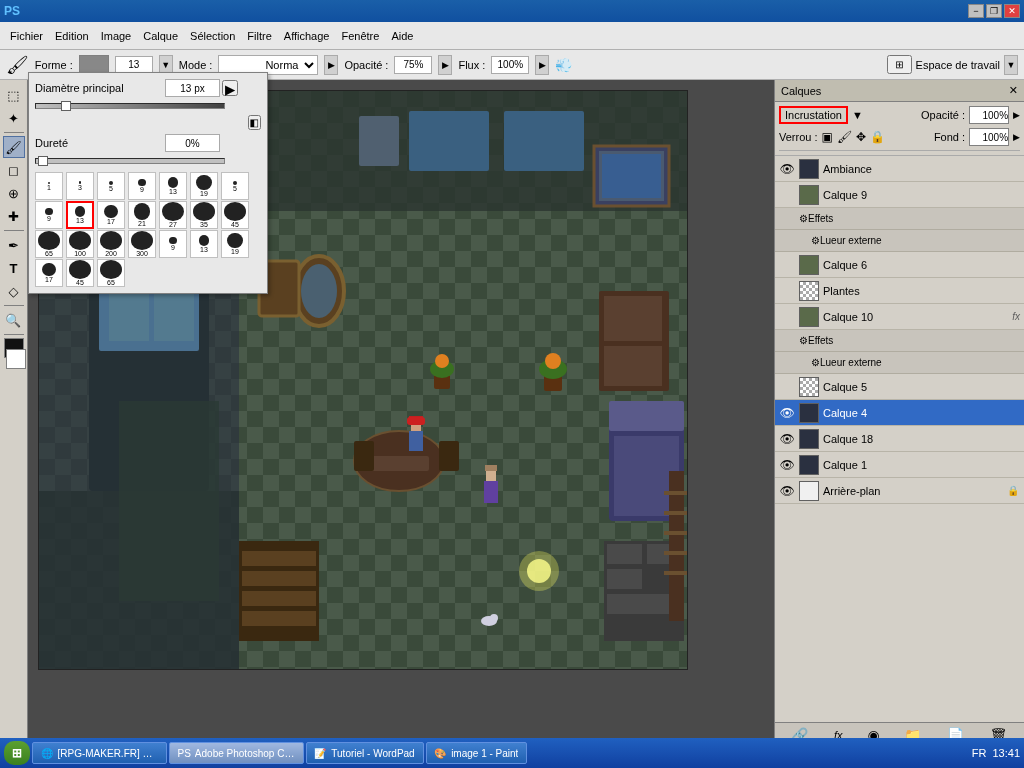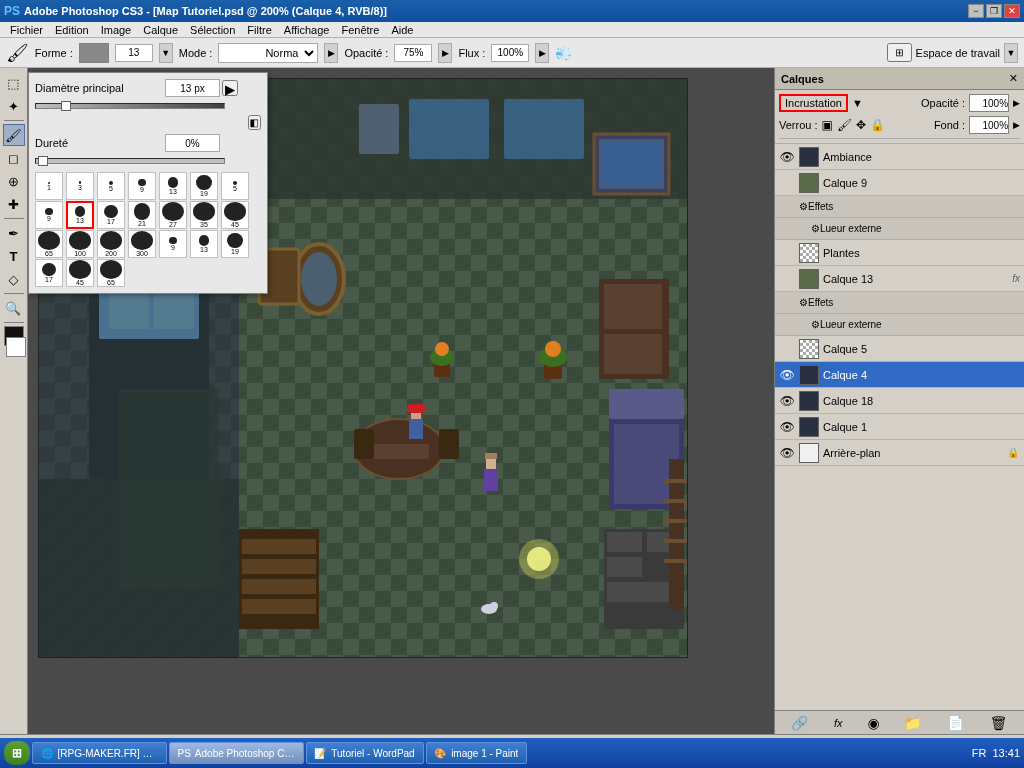--- a/index.html
+++ b/index.html
@@ -22,21 +22,21 @@
     .title-btn {
       width: 16px; height: 14px; background: #c0c0c0; border: 1px solid #888;
       display: flex; align-items: center; justify-content: center; font-size: 9px; cursor: pointer;
       color: #000;
     }
     .title-btn.close { background: #e04040; color: white; }
 
     
     #menu-bar {
       width: 100%;
-      height: 16px;
+      height: 28px;
       background: #e8e8e8;
       display: flex;
       align-items: center;
       padding: 0 4px;
       border-bottom: 1px solid #b0b0b0;
     }
     .menu-item { padding: 2px 6px; font-size: 11px; cursor: pointer; }
 
     
     #options-bar {
@@ -150,21 +150,21 @@
     }
     #layers-header {
       height: 22px;
       background: #c0bdb0;
       border-bottom: 1px solid #808080;
       display: flex;
       align-items: center;
       padding: 0 6px;
       justify-content: space-between;
     }
-    #layers-title { font-size: 11px; font-weight: bold; }
+    #layers-title { font-size: 11px; font-weight: normal; }
     #layers-controls {
       padding: 4px;
       border-bottom: 1px solid #aaa;
     }
     .layer-mode-row {
       display: flex; align-items: center; gap: 4px; margin-bottom: 4px;
     }
     .layer-lock-row {
       display: flex; align-items: center; gap: 4px;
       border-bottom: 1px solid #aaa; padding-bottom: 4px;
@@ -264,21 +264,20 @@
       padding: 1px 4px;
       font-size: 11px;
     }
   </style>
 </head>
 <body>
 
 <div id="title-bar">
   <div id="title-bar-left">
     <span style="font-size:12px;color:#60c0ff;font-weight:bold;">PS</span>
-    <span id="title-text">Adobe Photoshop CS3 - [Map Tutoriel.psd @ 200% (Calque 4, RVB/8)]</span>
   </div>
   <div id="title-controls">
     <div class="title-btn">−</div>
     <div class="title-btn">❐</div>
     <div class="title-btn close">✕</div>
   </div>
 </div>
 
 <div id="menu-bar">
 <span class="menu-item">Fichier</span>
@@ -608,27 +607,32 @@
         <div class="layer-sub">
           <span>⚙</span>
           <span> Effets</span>
         </div>
         <div class="layer-sub" style="padding-left: 36px;">
           <span>⚙</span>
           <span> Lueur externe</span>
         </div>
         <div class="layer-item">
           <div class="eye-icon" style="width: 16px;"></div>
+          <div class="layer-thumb" style="width:20px;height:20px;border:1px solid #606060;background:#5a6a4a;"></div>
+          <span class="layer-name">Calque 6</span>
+        </div>
+        <div class="layer-item">
+          <div class="eye-icon" style="width: 16px;"></div>
           <div class="layer-thumb" style="width:20px;height:20px;border:1px solid #606060;background-image:linear-gradient(45deg,#aaa 25%,transparent 25%),linear-gradient(-45deg,#aaa 25%,transparent 25%),linear-gradient(45deg,transparent 75%,#aaa 75%),linear-gradient(-45deg,transparent 75%,#aaa 75%);background-size:6px 6px;background-position:0 0,0 3px,3px -3px,-3px 0px;background-color:white;"></div>
           <span class="layer-name">Plantes</span>
         </div>
         <div class="layer-item">
           <div class="eye-icon" style="width: 16px;"></div>
           <div class="layer-thumb" style="width:20px;height:20px;border:1px solid #606060;background:#5a6a4a;"></div>
-          <span class="layer-name">Calque 13</span>
+          <span class="layer-name">Calque 10</span>
           <span class="layer-fx" style="font-style: italic;">fx</span>
         </div>
         <div class="layer-sub">
           <span>⚙</span>
           <span> Effets</span>
         </div>
         <div class="layer-sub" style="padding-left: 36px;">
           <span>⚙</span>
           <span> Lueur externe</span>
         </div>

